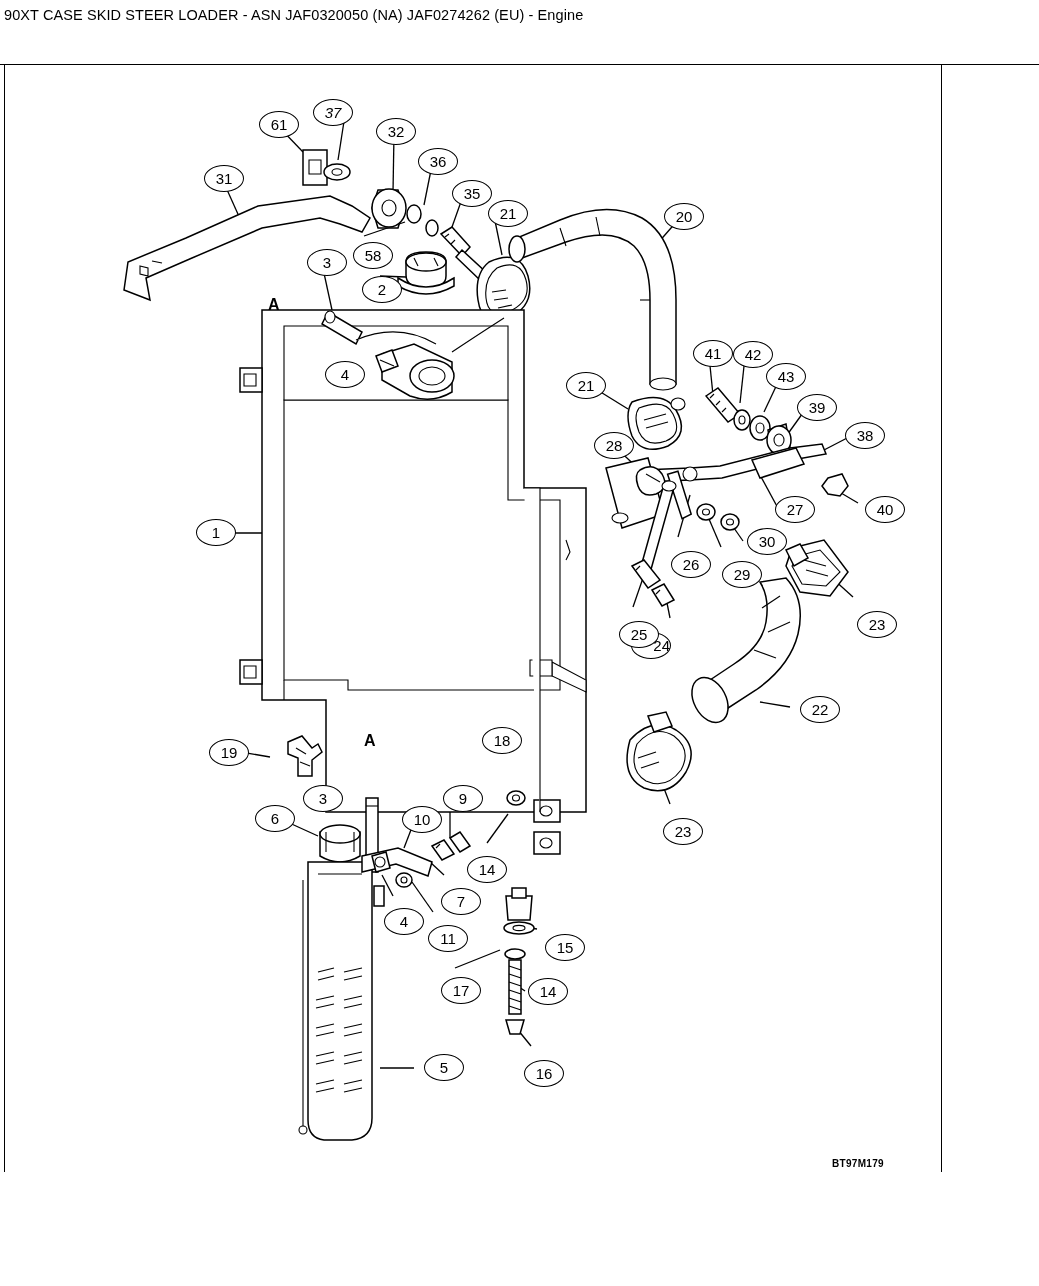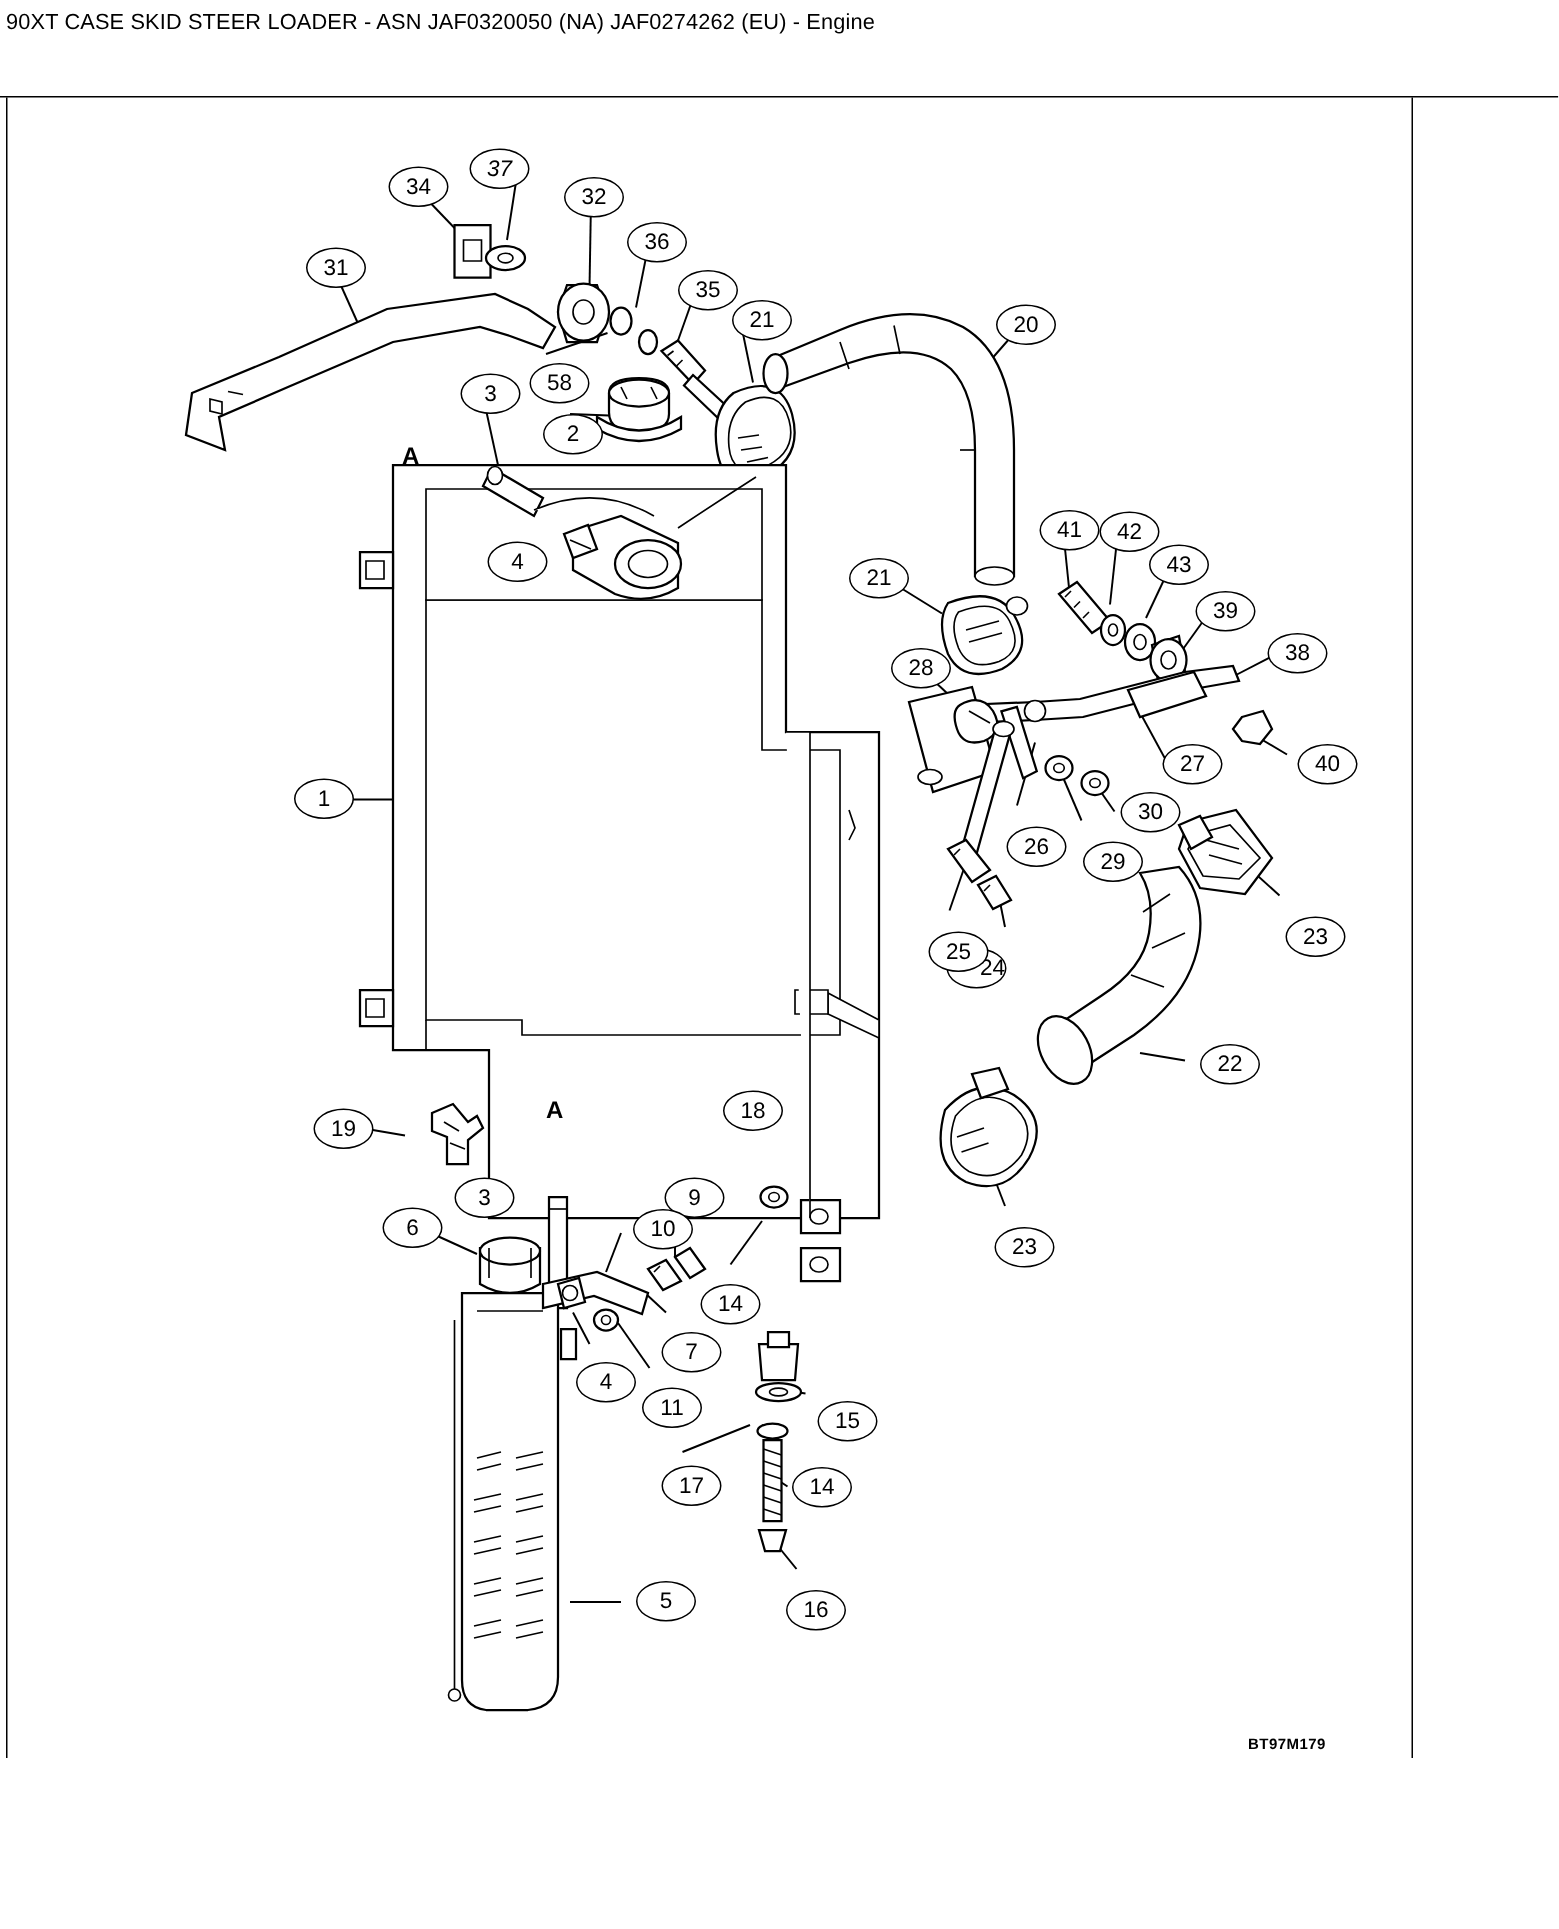--- a/index.html
+++ b/index.html
@@ -455,21 +455,21 @@
   <div class="cal" style="left:196px; top:519px;">1</div>
   <div class="cal" style="left:362px; top:276px;">2</div>
   <div class="cal" style="left:307px; top:249px;">3</div>
   <div class="cal" style="left:303px; top:785px;">3</div>
   <div class="cal" style="left:325px; top:361px;">4</div>
   <div class="cal" style="left:384px; top:908px;">4</div>
   <div class="cal" style="left:424px; top:1054px;">5</div>
   <div class="cal" style="left:255px; top:805px;">6</div>
   <div class="cal" style="left:441px; top:888px;">7</div>
   <div class="cal" style="left:443px; top:785px;">9</div>
-  <div class="cal" style="left:422px; top:806px;">10</div>
+  <div class="cal" style="left:402px; top:806px;">10</div>
   <div class="cal" style="left:428px; top:925px;">11</div>
   <div class="cal" style="left:467px; top:856px;">14</div>
   <div class="cal" style="left:528px; top:978px;">14</div>
   <div class="cal" style="left:545px; top:934px;">15</div>
   <div class="cal" style="left:524px; top:1060px;">16</div>
   <div class="cal" style="left:441px; top:977px;">17</div>
   <div class="cal" style="left:482px; top:727px;">18</div>
   <div class="cal" style="left:209px; top:739px;">19</div>
   <div class="cal" style="left:664px; top:203px;">20</div>
   <div class="cal" style="left:488px; top:200px;">21</div>
@@ -480,21 +480,21 @@
   <div class="cal" style="left:631px; top:632px;text-align:right;">24</div>
   <div class="cal" style="left:619px; top:621px;">25</div>
   <div class="cal" style="left:671px; top:551px;">26</div>
   <div class="cal" style="left:775px; top:496px;">27</div>
   <div class="cal" style="left:594px; top:432px;">28</div>
   <div class="cal" style="left:722px; top:561px;">29</div>
   <div class="cal" style="left:747px; top:528px;">30</div>
   <div class="cal" style="left:204px; top:165px;">31</div>
   <div class="cal" style="left:376px; top:118px;">32</div>
   <div class="cal" style="left:353px; top:242px;">58</div>
-  <div class="cal" style="left:259px; top:111px;">34</div>
+  <div class="cal" style="left:259px; top:111px;">61</div>
   <div class="cal" style="left:452px; top:180px;">35</div>
   <div class="cal" style="left:418px; top:148px;">36</div>
   <div class="cal" style="left:313px; top:99px;font-style:italic;">37</div>
   <div class="cal" style="left:845px; top:422px;">38</div>
   <div class="cal" style="left:797px; top:394px;">39</div>
   <div class="cal" style="left:865px; top:496px;">40</div>
   <div class="cal" style="left:693px; top:340px;">41</div>
   <div class="cal" style="left:733px; top:341px;">42</div>
   <div class="cal" style="left:766px; top:363px;">43</div>
 

